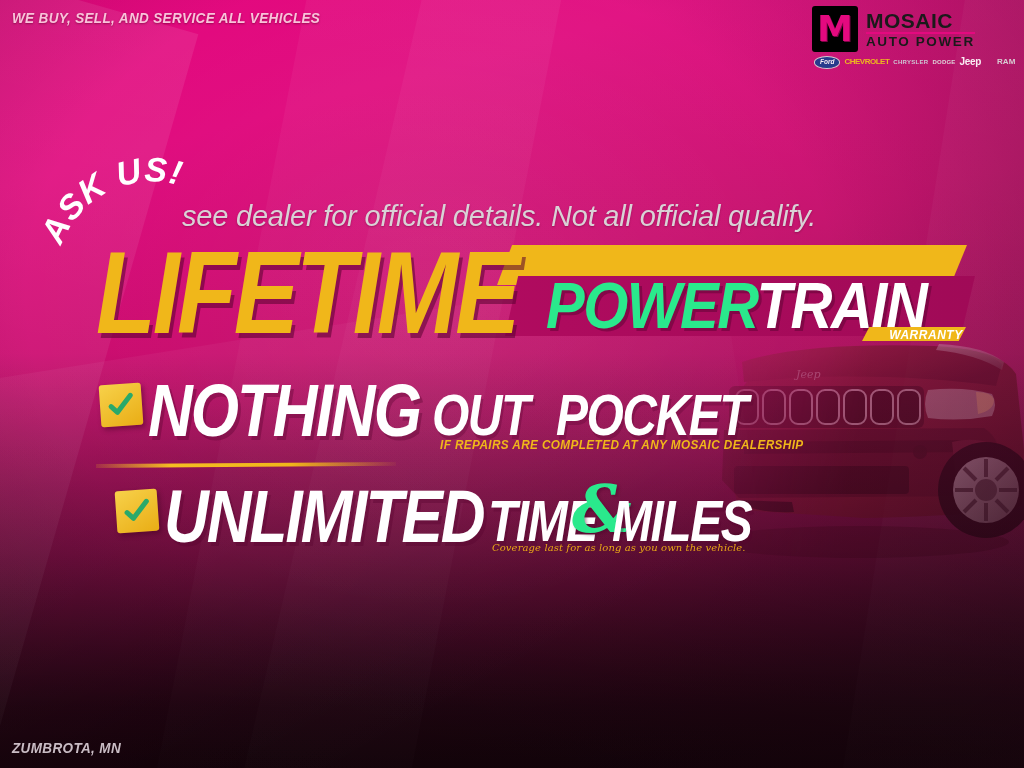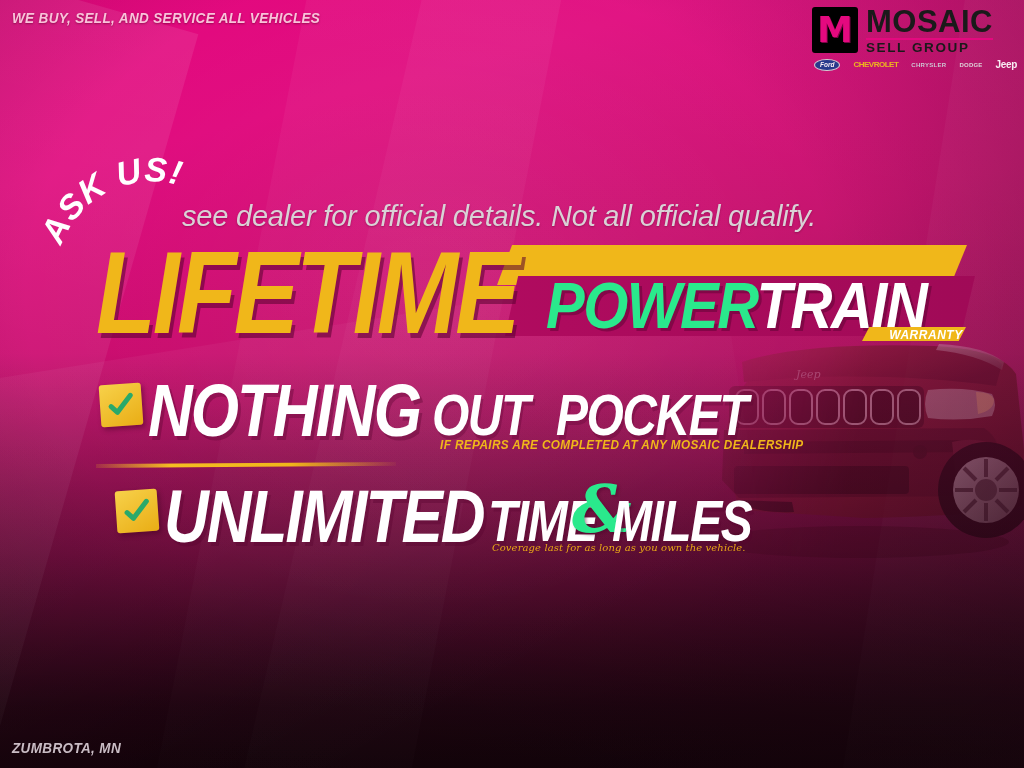--- a/index.html
+++ b/index.html
@@ -88,32 +88,32 @@
     flex:0 0 auto;
   }
   .logo-m {
     font-size:36px; font-weight:bold; line-height:1;
     color:#e4097f;
     font-family:"DejaVu Sans", sans-serif;
     text-shadow:1px 1px 0 #7d0345;
   }
   .logo-words { line-height:1; }
   .logo-name {
-    font-size:31px; font-weight:bold; letter-spacing:.5px;
+    font-size:21px; font-weight:bold; letter-spacing:.5px;
     color:#1a1a1a;
     font-family:"Liberation Sans", sans-serif;
   }
   .logo-rule { height:2px; background:#e4097f; margin:1px 0 1px; }
   .logo-sub {
     font-size:13.5px; font-weight:bold; letter-spacing:1.6px;
     color:#1a1a1a;
   }
   .brand-strip {
     display:flex; align-items:center; justify-content:space-between;
-    gap:13px; margin-top:4px; padding:0 2px;
+    gap:4px; margin-top:4px; padding:0 2px;
     opacity:.92;
   }
   .brand { font-size:7px; font-weight:bold; color:#e8e8e8; line-height:1; white-space:nowrap;}
   .brand.ford {
     background:#1b3e8f; color:#fff; border-radius:50%/50%;
     padding:2px 5px; font-style:italic; font-size:6.5px;
     border:1px solid #d8d8d8;
   }
   .brand.chev { color:#f0c419; font-size:8px; letter-spacing:-.5px; }
   .brand.chry { color:#cfd6dd; font-size:6px; letter-spacing:.3px; }
@@ -382,21 +382,21 @@
   <div class="topbar-text">WE BUY, SELL, AND SERVICE ALL VEHICLES</div>
 
   <div class="logo-wrap">
     <div class="logo-row">
       <div class="logo-mark">
         <span class="logo-m">M</span>
       </div>
       <div class="logo-words">
         <div class="logo-name">MOSAIC</div>
         <div class="logo-rule"></div>
-        <div class="logo-sub">SELL GROUP</div>
+        <div class="logo-sub">AUTO POWER</div>
       </div>
     </div>
     <div class="brand-strip">
       <span class="brand ford">Ford</span>
       <span class="brand chev">CHEVROLET</span>
       <span class="brand chry">CHRYSLER</span>
       <span class="brand dodge">DODGE</span>
       <span class="brand jeep">Jeep</span>
       <span class="brand ram">RAM</span>
     </div>

